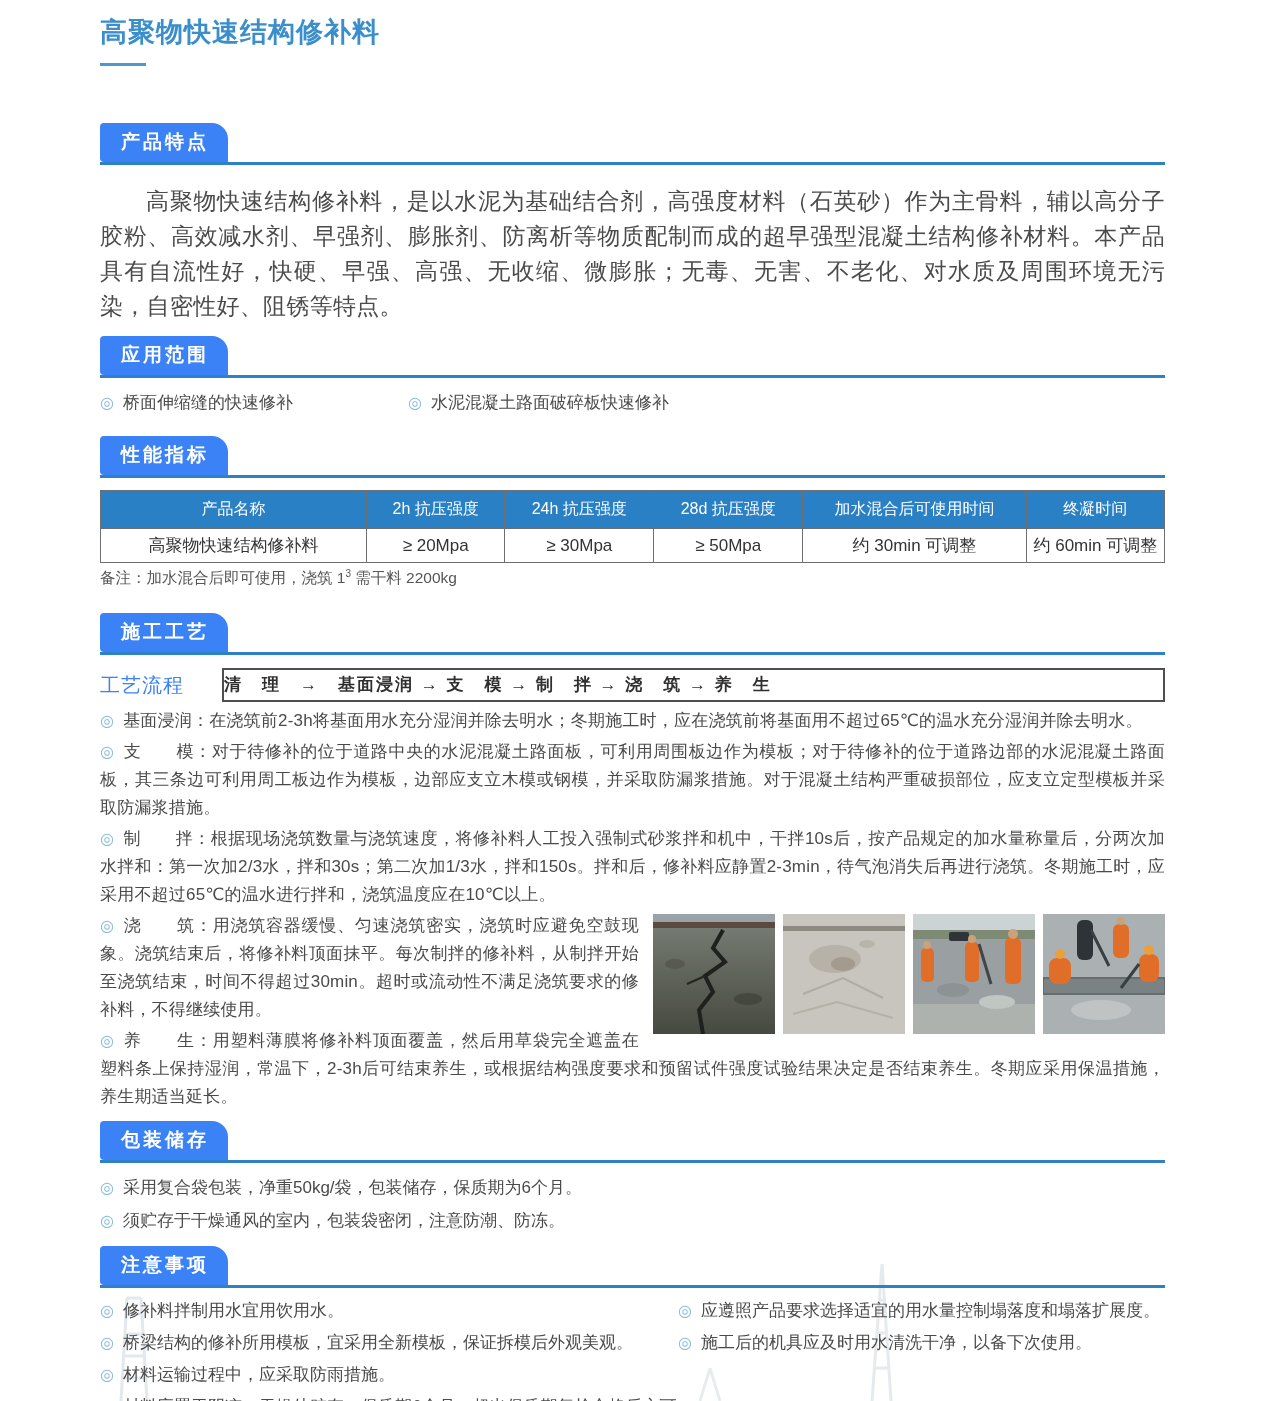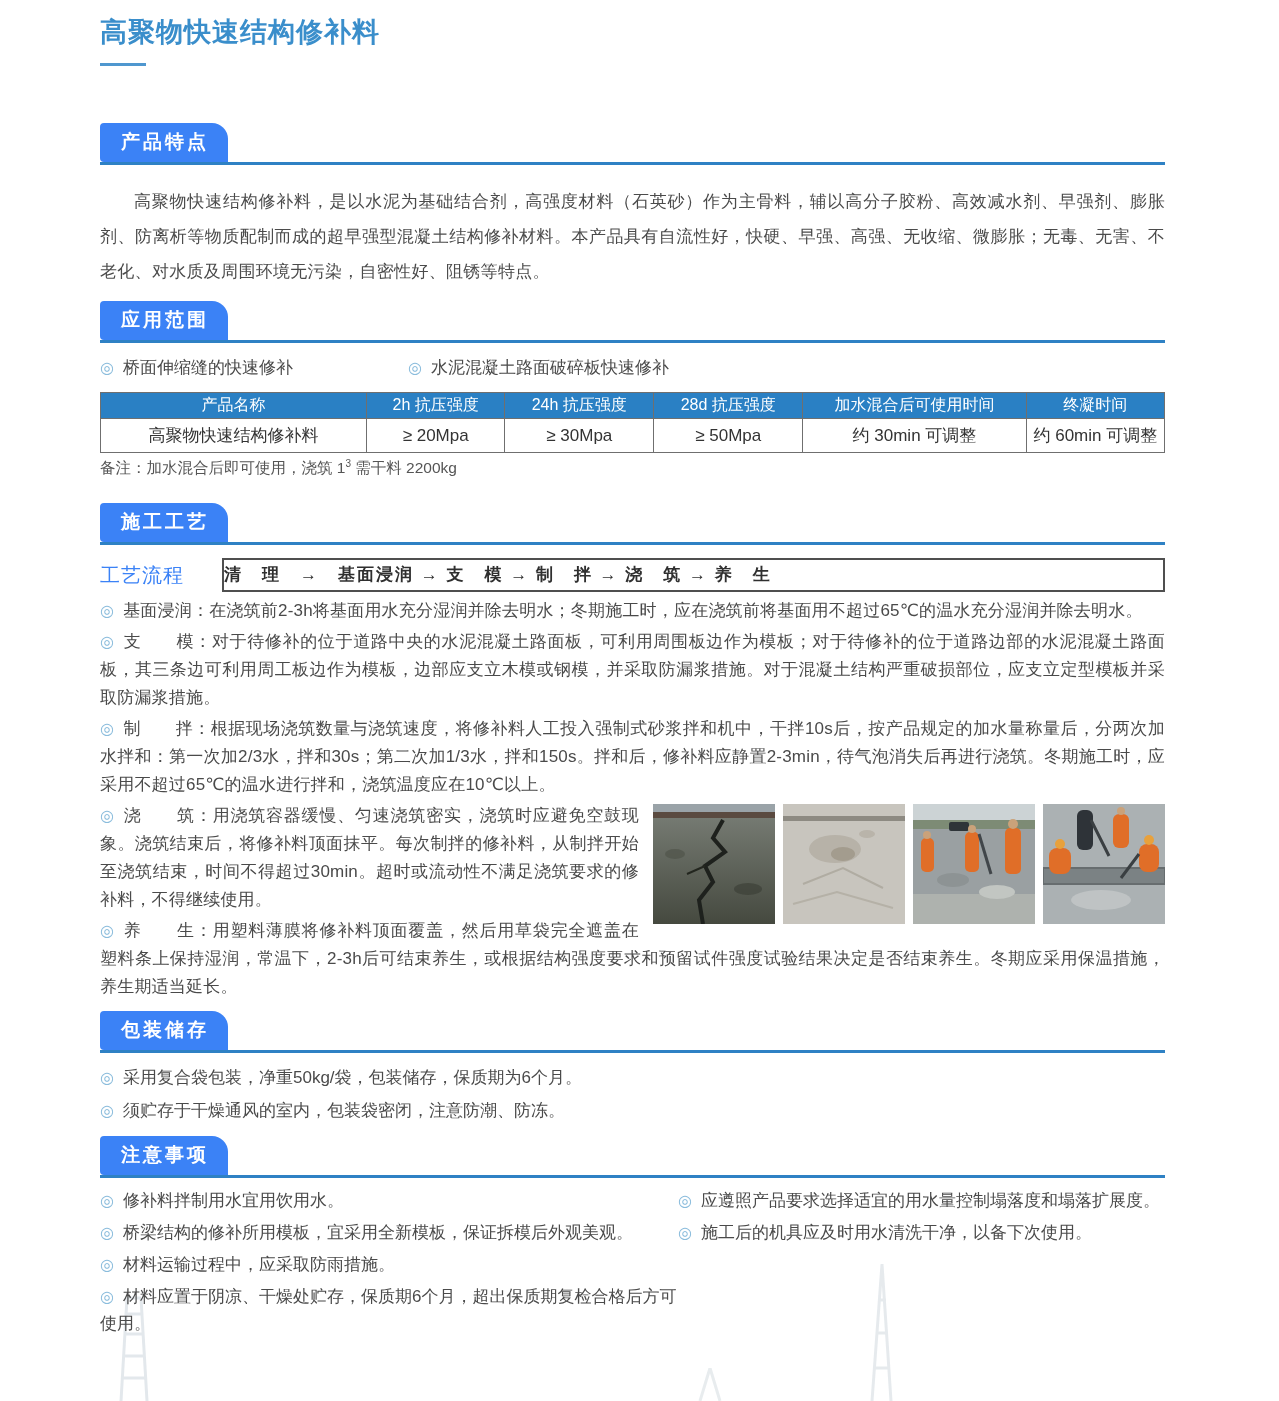--- a/index.html
+++ b/index.html
@@ -19,33 +19,33 @@
     letter-spacing:3px; padding:6px 19px 7px 21px; border-radius:4px 16px 0 4px;
   }
   .mt-features { margin-top:57px; }
   .mt-app { margin-top:12px; }
   .mt-perf { margin-top:21px; }
   .mt-constr { margin-top:24px; }
   .mt-storage { margin-top:10px; }
   .mt-notes { margin-top:10px; }
 
   .body-par {
-    margin-top:19px; font-size:17px; line-height:35px; color:#4b4b4b;
+    margin-top:19px; font-size:23px; line-height:35px; color:#4b4b4b;
     text-align:justify; text-indent:2em; letter-spacing:0.3px;
   }
 
   .bullet { color:#8abcdc; margin-right:9px; font-size:16px; }
   .app-items { margin-top:13px; display:flex; font-size:17px; color:#4a4a4a; line-height:24px; }
   .app-items .item-first { width:308px; }
 
   .standard-line { margin-top:12px; text-align:center; font-size:17px; color:#444; line-height:22px; }
   table.perf { margin-top:12px; width:100%; border-collapse:collapse; border:1px solid #6f6f6f; }
   table.perf th {
     background:#2a80c4; color:#fff; font-size:16px; font-weight:500;
-    padding:2px 4px; border:1px solid #6f6f6f; text-align:center;
+    padding:8px 4px; border:1px solid #6f6f6f; text-align:center;
   }
   table.perf td {
     font-size:17px; color:#333; padding:5px 4px; border:1px solid #6f6f6f;
     text-align:center; background:#fff;
   }
   .note-line { font-size:15.5px; color:#555; line-height:22px; }
   .note-line sup { font-size:10px; }
 
   .flow-row { margin-top:13px; display:flex; align-items:center; }
   .flow-label { width:122px; font-size:20px; color:#3b82f6; letter-spacing:1px; flex:none; }
@@ -106,20 +106,23 @@
     <p class="body-par">高聚物快速结构修补料，是以水泥为基础结合剂，高强度材料（石英砂）作为主骨料，辅以高分子胶粉、高效减水剂、早强剂、膨胀剂、防离析等物质配制而成的超早强型混凝土结构修补材料。本产品具有自流性好，快硬、早强、高强、无收缩、微膨胀；无毒、无害、不老化、对水质及周围环境无污染，自密性好、阻锈等特点。</p>
 
     <div class="section-head mt-app">
       <span class="tab">应用范围</span>
     </div>
     <div class="app-items">
       <span class="item-first"><span class="bullet">◎</span><span>桥面伸缩缝的快速修补</span></span>
       <span><span class="bullet">◎</span><span>水泥混凝土路面破碎板快速修补</span></span>
     </div>
 
+    <div class="section-head mt-perf">
+      <span class="tab">性能指标</span>
+    </div>
     <table class="perf">
       <colgroup>
         <col style="width:25%">
           <col style="width:13%">
           <col style="width:14%">
           <col style="width:14%">
           <col style="width:21%">
           <col style="width:13%">
       </colgroup>
       <tbody>

